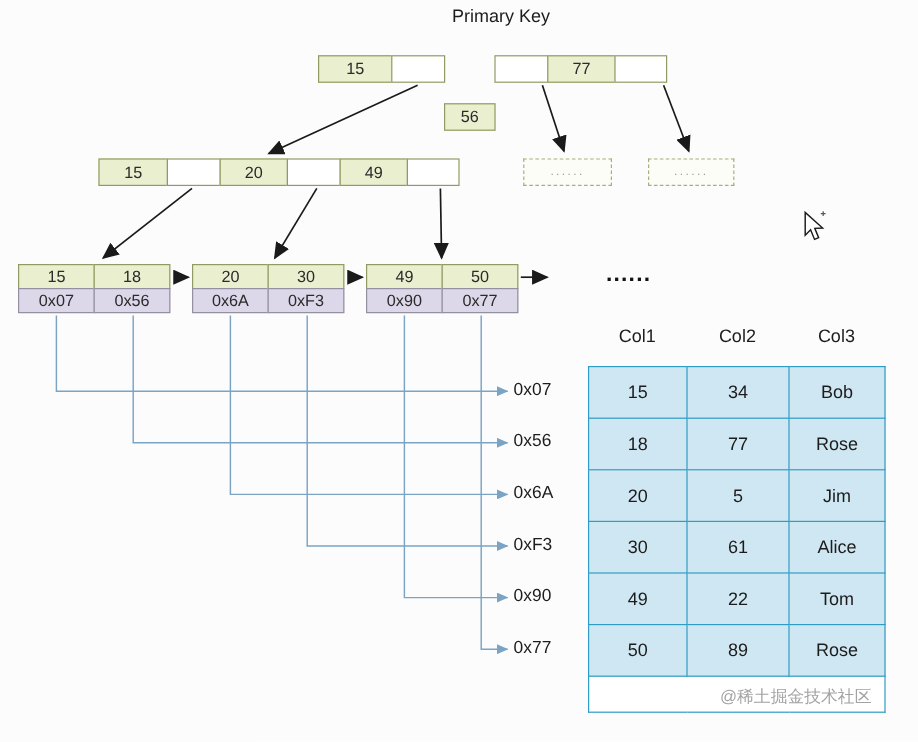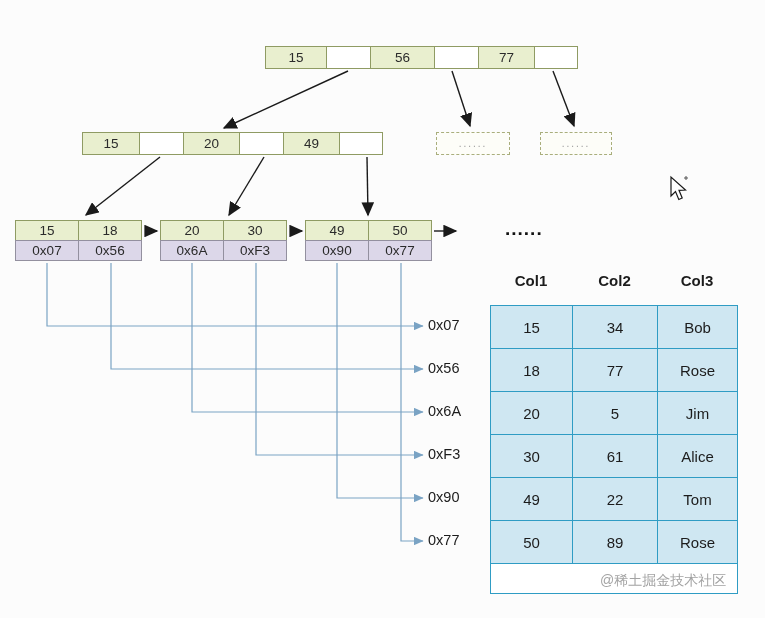--- a/index.html
+++ b/index.html
@@ -30,44 +30,47 @@
            display:flex; align-items:center; justify-content:center;
            font-size:13.5px; color:#2b2b2b; background:#e9efcf; }
   .lcell:first-child { margin-left:0; }
   .lrow.hashes .lcell { margin-top:-1px; background:#dcd7e9; border-color:#93909f; }
 
   .ellipsis { position:absolute; left:505px; top:218px; font-size:19px; font-weight:bold; color:#111; letter-spacing:1px; }
 
   .hash-label { position:absolute; font-size:14.5px; color:#1c1c1c; }
 
   
-  .theaders { position:absolute; left:490px; top:272px; width:247px; display:flex;font-weight:bold; }
+  .theaders { position:absolute; left:490px; top:272px; width:247px; display:flex; }
   .theaders span { text-align:center; font-size:15px; color:#1c1c1c; }
   .th1 { width:82px; } .th2 { width:85px; } .th3 { width:80px; }
 
   .dtable { position:absolute; left:490px; top:305px; border-collapse:collapse; }
   .dtable td { border:1px solid #2f9cc4; background:#cfe7f2; text-align:center;
                font-size:15px; color:#1c1c1c; height:43px; }
   .dtable .c1 { width:82px; } .dtable .c2 { width:85px; } .dtable .c3 { width:80px; }
   .dtable .empty-row td { background:#ffffff; height:30px; }
 
   .svg-layer { position:absolute; left:0; top:0; pointer-events:none; }
 
   .watermark { position:absolute; left:600px; top:572px; font-size:14px; color:#a3a3a3; }
 </style>
 </head>
 <body>
 
 <div class="stage">
 
+  <div class="title">
+    <span class="title-inner">Primary Key</span>
+  </div>
 
   <div class="node" style="left:265px; top:46px;">
     <div class="cell key" style="width:62px;">15</div>
     <div class="cell ptr" style="width:45px;"></div>
-    <div class="cell key" style="width:65px;">56</div>
+    <div class="cell key" style="width:43px;margin-top:40px;">56</div>
     <div class="cell ptr" style="width:45px;"></div>
     <div class="cell key" style="width:57px;">77</div>
     <div class="cell ptr" style="width:44px;"></div>
   </div>
 
   <div class="node" style="left:82px; top:132px;">
     <div class="cell key" style="width:58px;">15</div>
     <div class="cell ptr" style="width:45px;"></div>
     <div class="cell key" style="width:57px;">20</div>
     <div class="cell ptr" style="width:45px;"></div>

